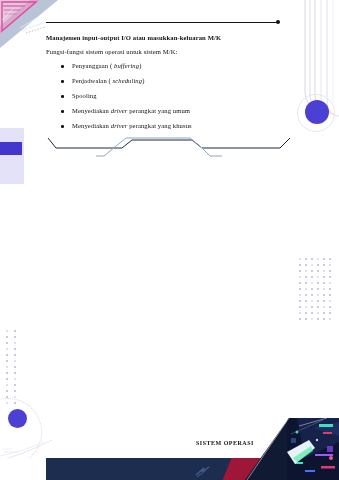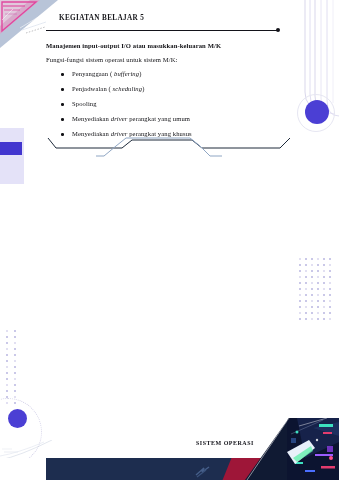--- a/index.html
+++ b/index.html
@@ -379,21 +379,20 @@
       <span class="dot alt" style="left: 8px; top: 66px;"></span>
       <span class="dot alt" style="left: 0px; top: 72px;"></span>
       <span class="dot" style="left: 8px; top: 72px; background: rgb(185, 182, 224);"></span>
     </div>
 
   <div class="arc-bottom-left"></div>
   <div class="dot-bottom-left"></div>
 
   <div class="content">
 
-    <div class="kb-title">KEGIATAN BELAJAR 5</div>
 
     <div class="rule-wrap">
       <div class="rule-line"></div>
       <div class="rule-node"></div>
     </div>
 
     <div class="subhead">Manajemen input-output I/O atau masukkan-keluaran M/K</div>
 
     <div class="lead">Fungsi-fungsi sistem operasi untuk sistem M/K:</div>
 

